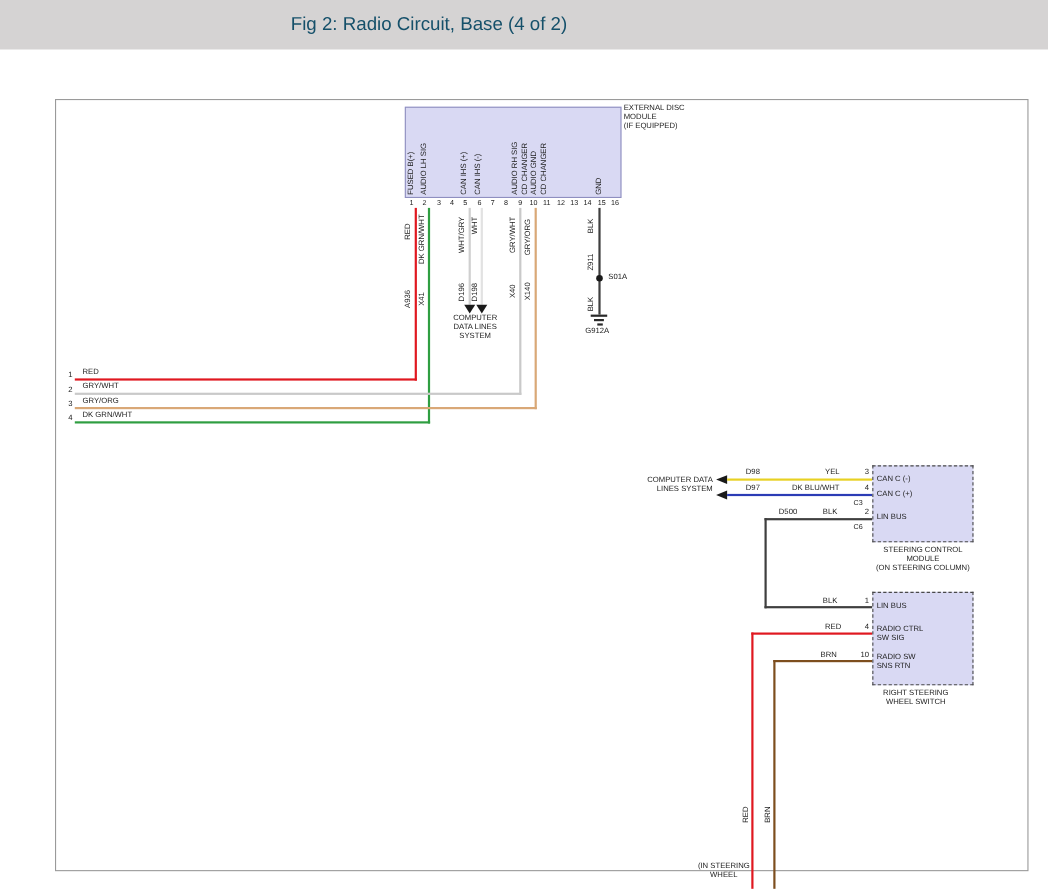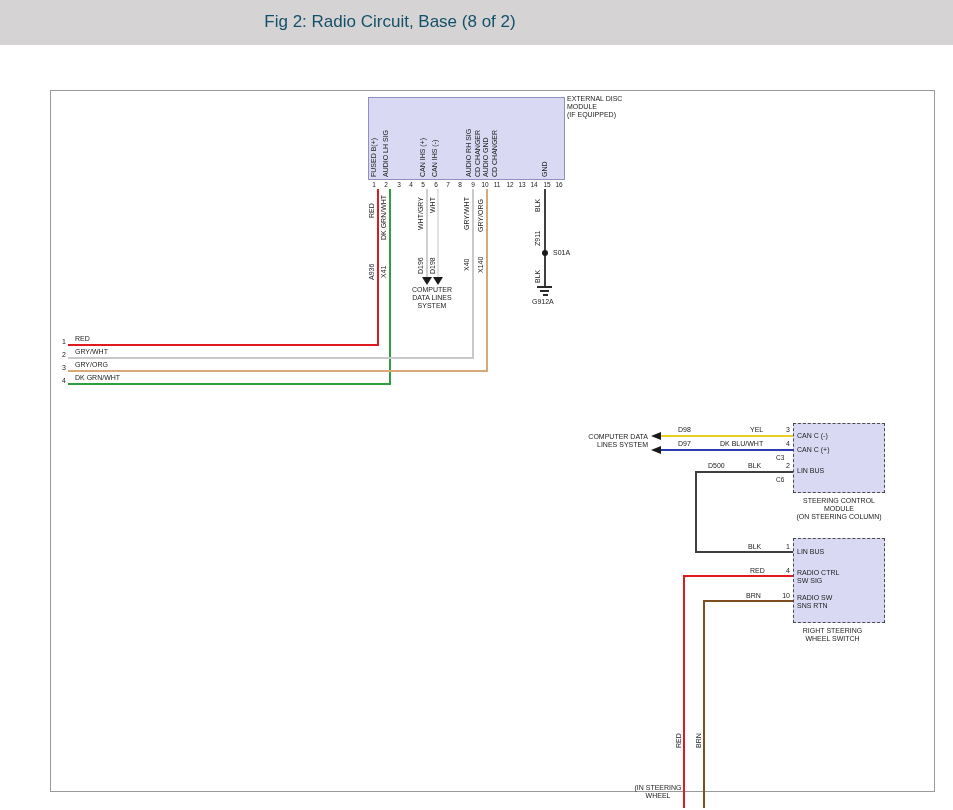--- a/index.html
+++ b/index.html
@@ -26,21 +26,21 @@
   .vwire { position: absolute; width: 2px; }
   .arrow-down { position: absolute; width: 0; height: 0; border-left: 5px solid transparent; border-right: 5px solid transparent; border-top: 8px solid #1a1a1a; }
   .arrow-left { position: absolute; width: 0; height: 0; border-top: 4px solid transparent; border-bottom: 4px solid transparent; border-right: 10px solid #1a1a1a; }
   .dot  { position: absolute; width: 6px; height: 6px; border-radius: 3px; background: #1a1a1a; }
   .gbar { position: absolute; height: 2px; background: #2a2a2a; }
 </style>
 </head>
 <body>
 
 <div class="header">
-  <div class="title">Fig 2: Radio Circuit, Base (8 of 2)</div>
+  <div class="title">Fig 2: Radio Circuit, Base (4 of 2)</div>
 </div>
 
 <div class="frame"></div>
 
 <div class="module-box solid" style="left: 368px; top: 97px; width: 197px; height: 83px; background: rgb(217, 217, 243);"></div>
 <div class="lbl" style="left:567px;top:95px;">EXTERNAL DISC</div>
 <div class="lbl" style="left:567px;top:103px;">MODULE</div>
 <div class="lbl" style="left:567px;top:111px;">(IF EQUIPPED)</div>
 
 <div class="vlbl" style="left:370px;top:177px;">FUSED B(+)</div>

